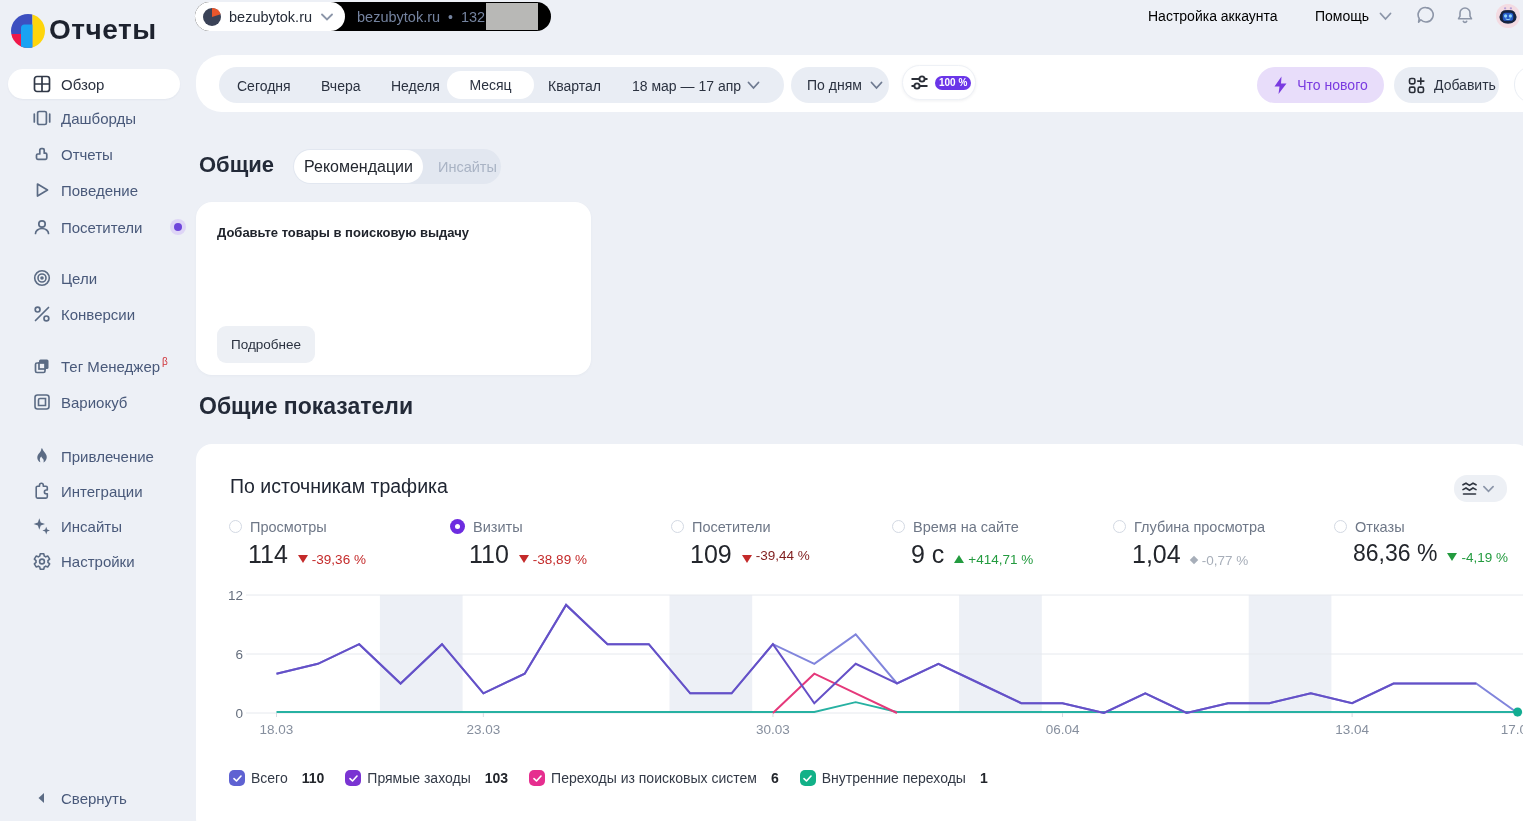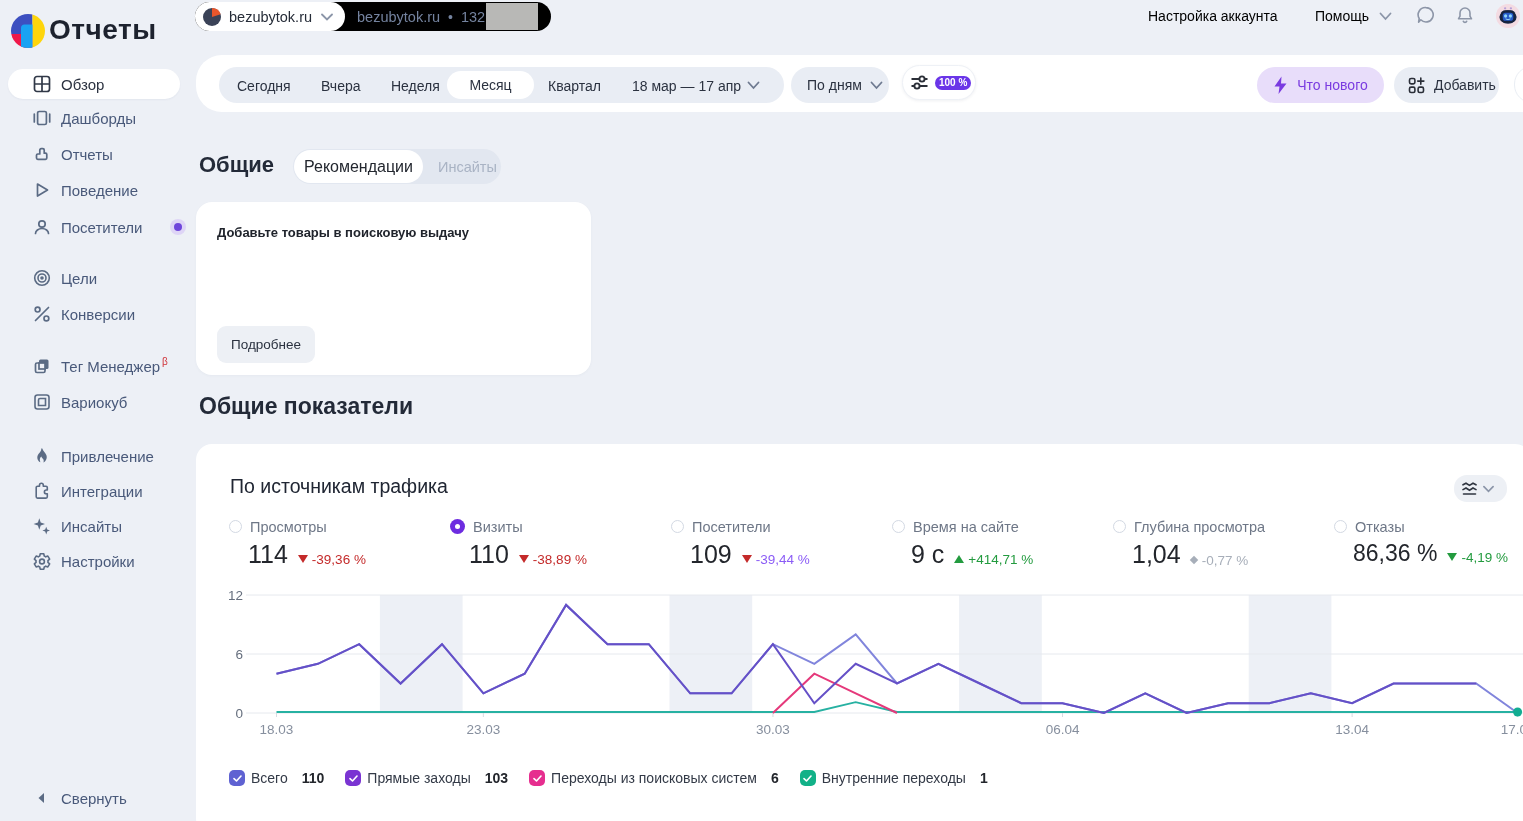--- a/index.html
+++ b/index.html
@@ -337,21 +337,21 @@
           <span class="radio-sel"></span>
           <span class="mlabel">Визиты</span>
         </div>
     <div class="mval" style="">110<span class="delta" style="color:#c42a2a;"><span class="tri-dn" style="color:#c42a2a;"></span>-38,89 %</span></div>
   </div>
       <div class="mcol" style="left:671px;">
     <div class="mhead">
           <span class="radio"></span>
           <span class="mlabel">Посетители</span>
         </div>
-    <div class="mval" style="">109<span class="delta" style="color:#8b5cf6;"><span class="tri-dn" style="color:#c42a2a;"></span>-39,44 %</span></div>
+    <div class="mval" style="">109<span class="delta" style="color:#7f1d1d;align-items:flex-end;"><span class="tri-dn" style="color:#c42a2a;"></span>-39,44 %</span></div>
   </div>
       <div class="mcol" style="left:892px;">
     <div class="mhead">
           <span class="radio"></span>
           <span class="mlabel">Время на сайте</span>
         </div>
     <div class="mval" style="">9 с<span class="delta" style="color:#239b3f;"><span class="tri-up" style="color:#239b3f;"></span>+414,71 %</span></div>
   </div>
       <div class="mcol" style="left:1113px;">
     <div class="mhead">

